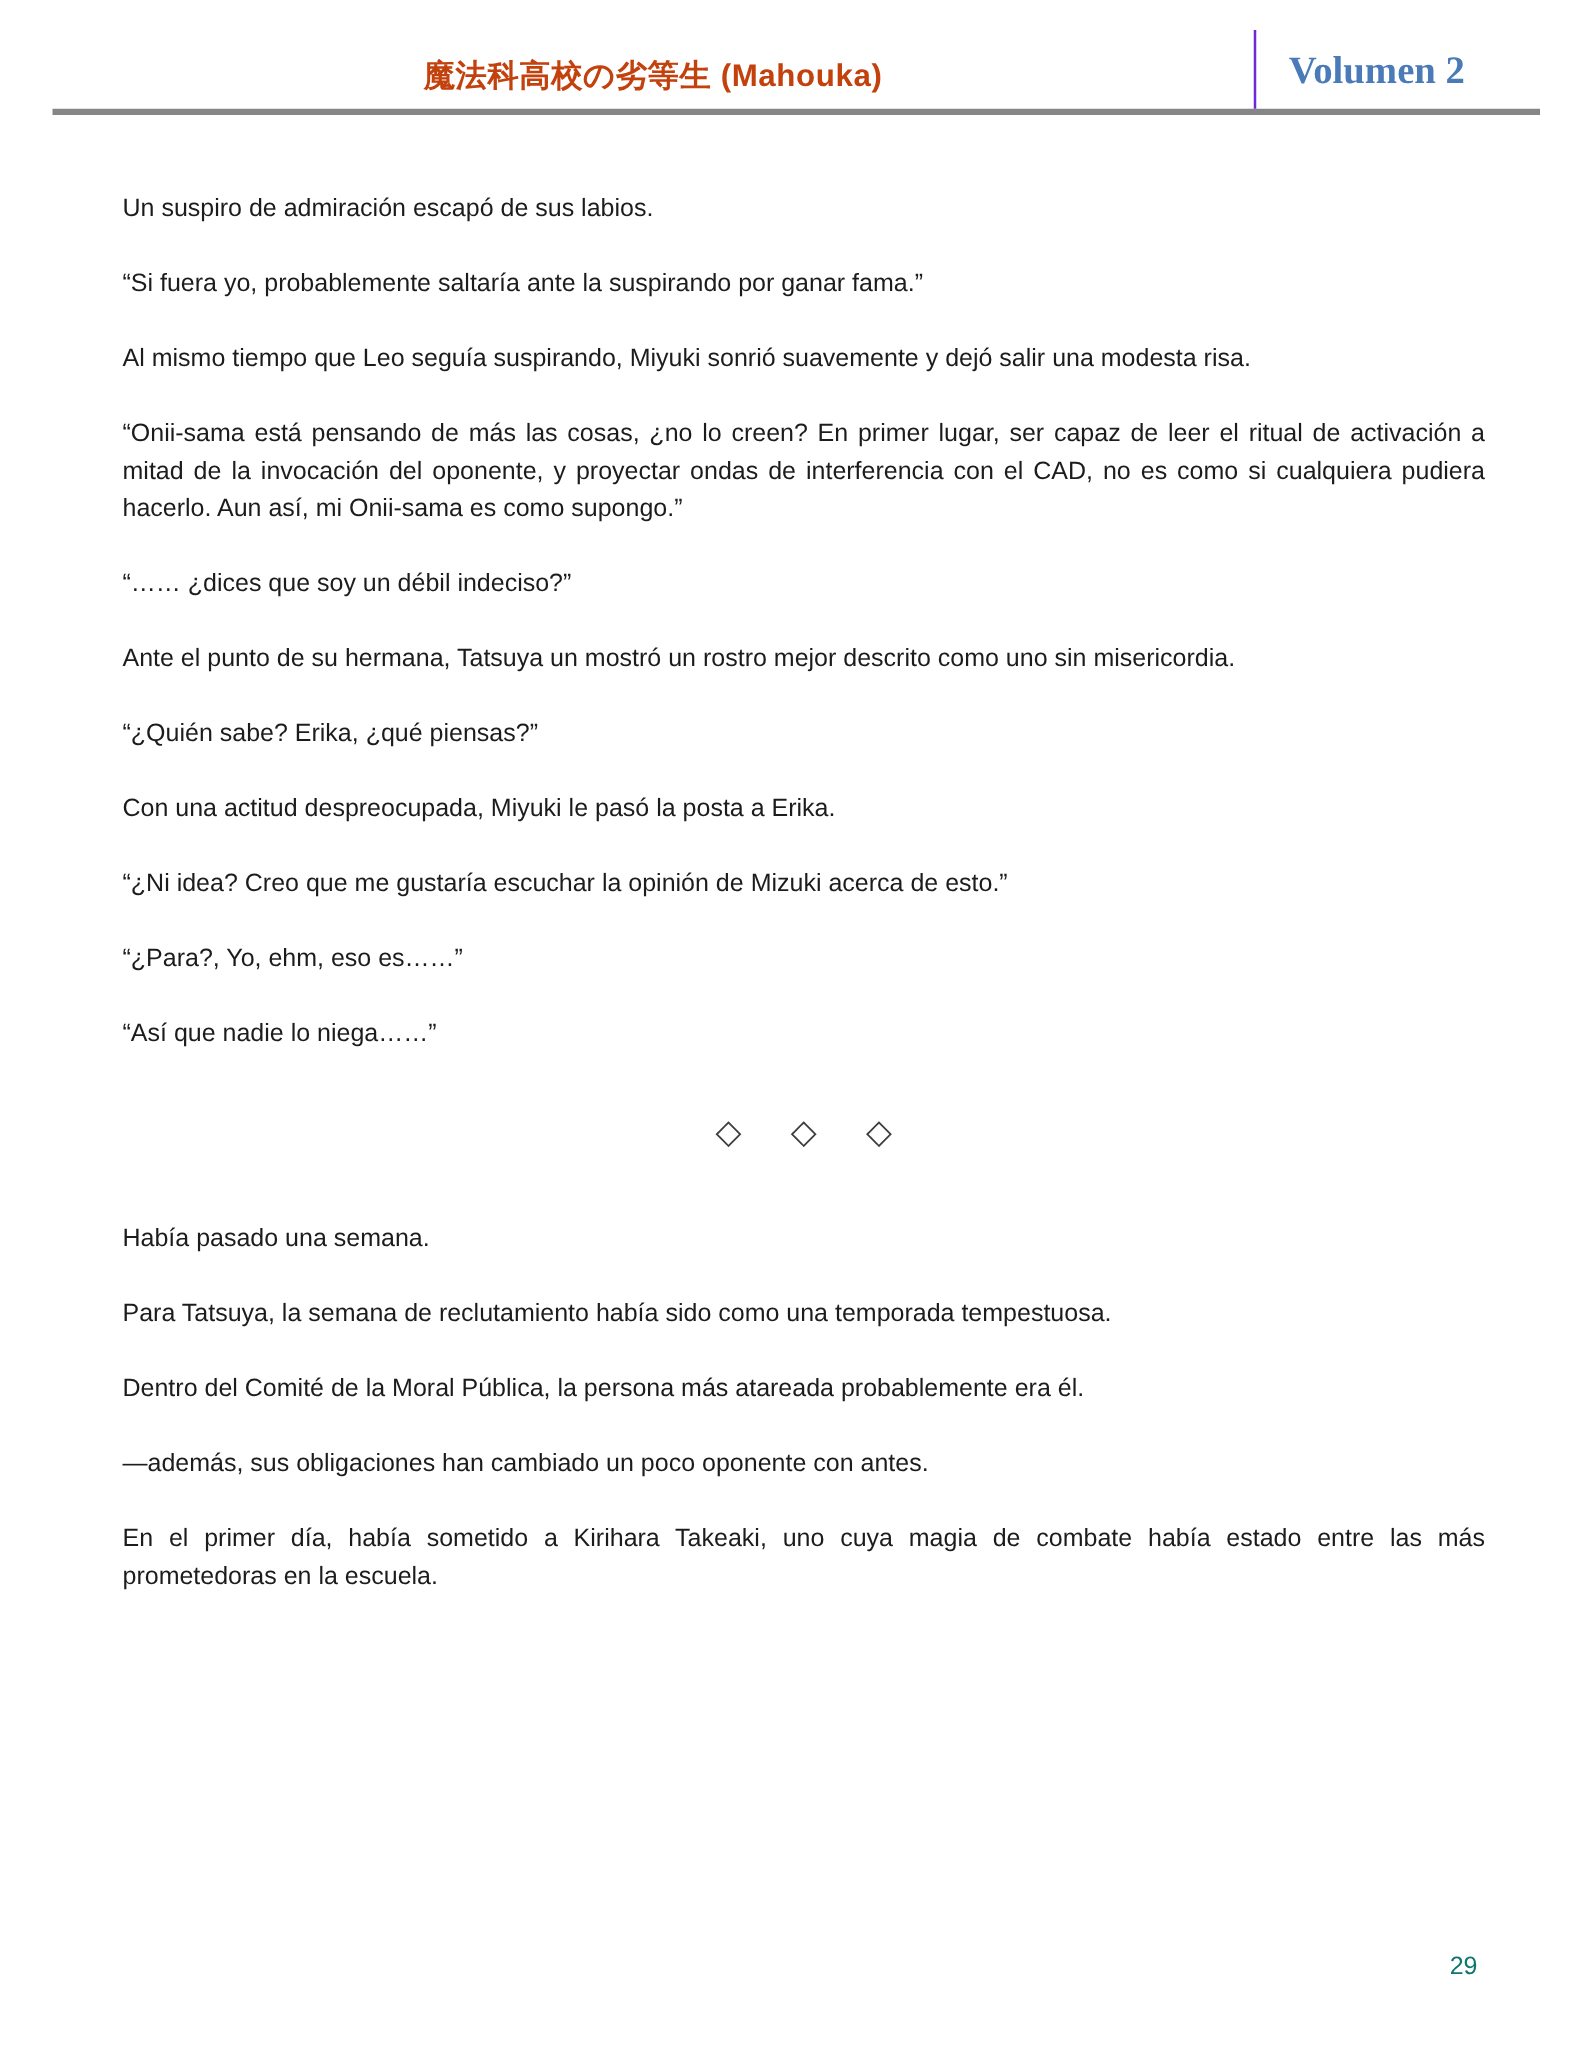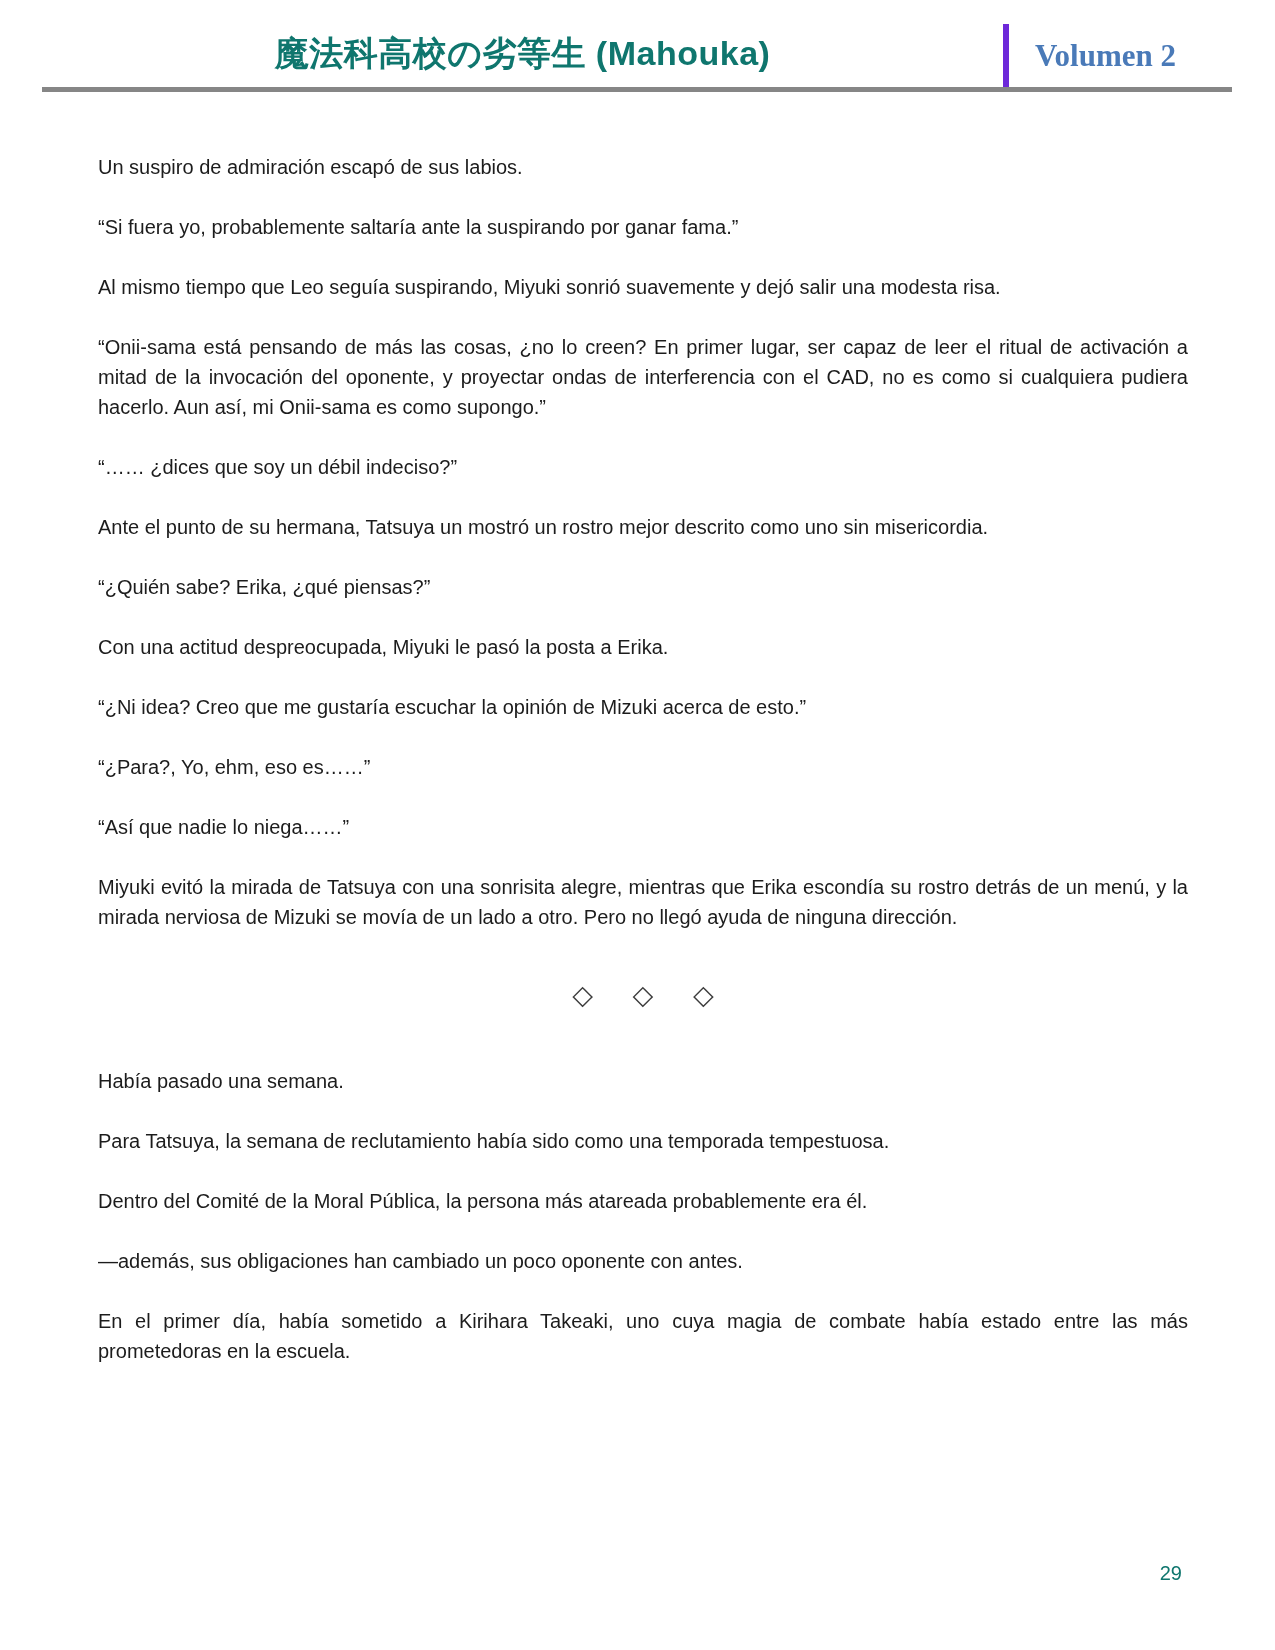--- a/index.html
+++ b/index.html
@@ -26,32 +26,32 @@
     align-items: flex-end;
   }
   .header-left {
     flex: 1;
     display: flex;
     align-items: flex-end;
     justify-content: center;
     padding-bottom: 10px;
   }
   .doc-title {
-    font-size: 34px;
+    font-size: 25px;
     font-weight: bold;
-    color: #0f766e;
+    color: #c2410c;
     letter-spacing: 0.5px;
     white-space: nowrap;
   }
   .doc-title .jp { font-family: "Liberation Serif", serif; font-weight: 600; }
   .doc-title .latin { font-family: "Liberation Sans", sans-serif; font-weight: bold; }
   .header-right {
     width: 229px;
     height: 63px;
-    border-left: 6px solid #6d28d9;
+    border-left: 2px solid #6d28d9;
     display: flex;
     align-items: center;
     padding-left: 26px;
   }
   .volume-label {
     font-family: "Liberation Serif", serif;
     font-weight: bold;
     font-size: 31px;
     color: #4a7ab8;
     white-space: nowrap;
@@ -110,21 +110,20 @@
     <p>“Si fuera yo, probablemente saltaría ante la suspirando por ganar fama.”</p>
     <p>Al mismo tiempo que Leo seguía suspirando, Miyuki sonrió suavemente y dejó salir una modesta risa.</p>
     <p>“Onii-sama está pensando de más las cosas, ¿no lo creen? En primer lugar, ser capaz de leer el ritual de activación a mitad de la invocación del oponente, y proyectar ondas de interferencia con el CAD, no es como si cualquiera pudiera hacerlo. Aun así, mi Onii-sama es como supongo.”</p>
     <p>“…… ¿dices que soy un débil indeciso?”</p>
     <p>Ante el punto de su hermana, Tatsuya un mostró un rostro mejor descrito como uno sin misericordia.</p>
     <p>“¿Quién sabe? Erika, ¿qué piensas?”</p>
     <p>Con una actitud despreocupada, Miyuki le pasó la posta a Erika.</p>
     <p>“¿Ni idea? Creo que me gustaría escuchar la opinión de Mizuki acerca de esto.”</p>
     <p>“¿Para?, Yo, ehm, eso es……”</p>
     <p>“Así que nadie lo niega……”</p>
-    <p>Miyuki evitó la mirada de Tatsuya con una sonrisita alegre, mientras que Erika escondía su rostro detrás de un menú, y la mirada nerviosa de Mizuki se movía de un lado a otro. Pero no llegó ayuda de ninguna dirección.</p>
 
     <div class="scene-break">◇ ◇ ◇</div>
 
     <p>Había pasado una semana.</p>
     <p>Para Tatsuya, la semana de reclutamiento había sido como una temporada tempestuosa.</p>
     <p>Dentro del Comité de la Moral Pública, la persona más atareada probablemente era él.</p>
     <p>—además, sus obligaciones han cambiado un poco oponente con antes.</p>
     <p>En el primer día, había sometido a Kirihara Takeaki, uno cuya magia de combate había estado entre las más prometedoras en la escuela.</p>
   </div>
 

